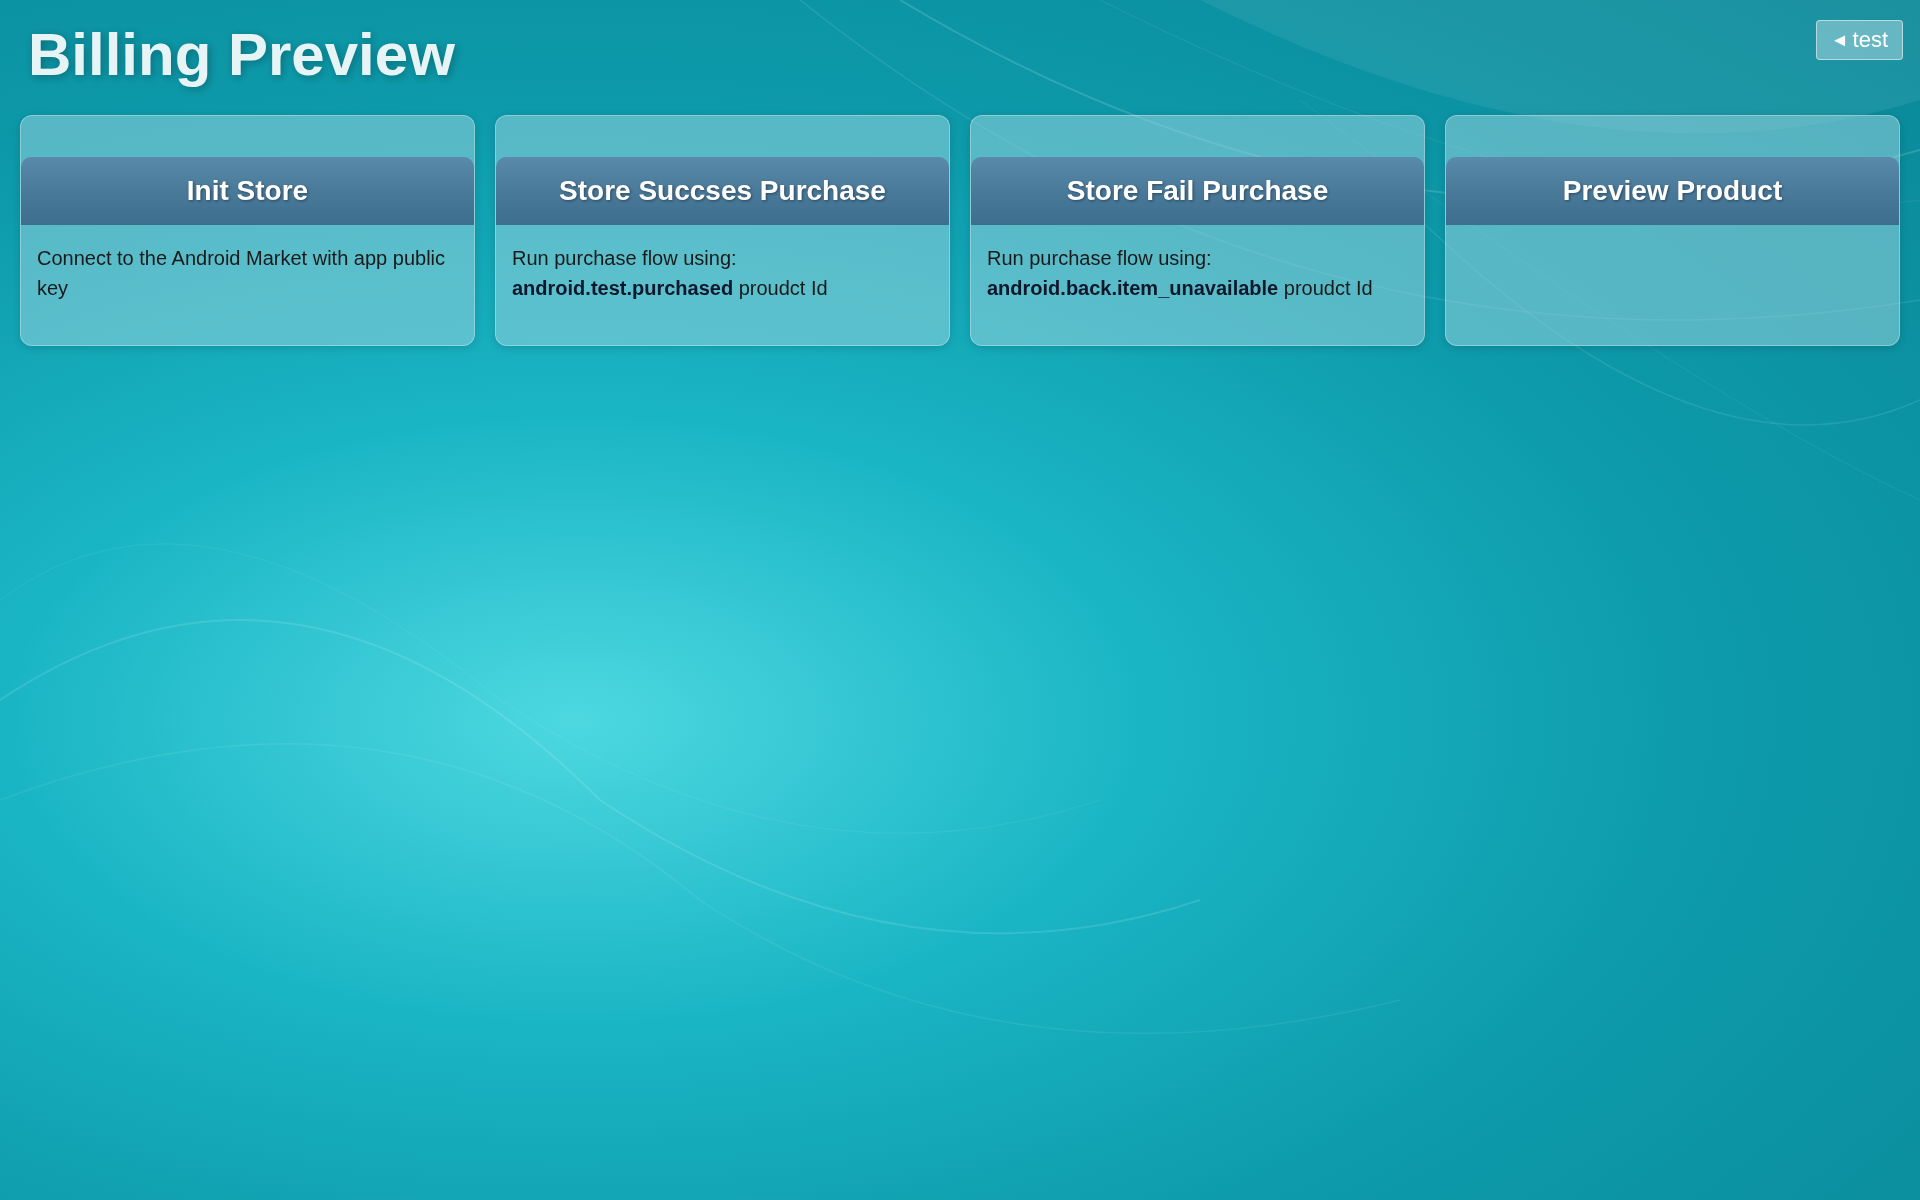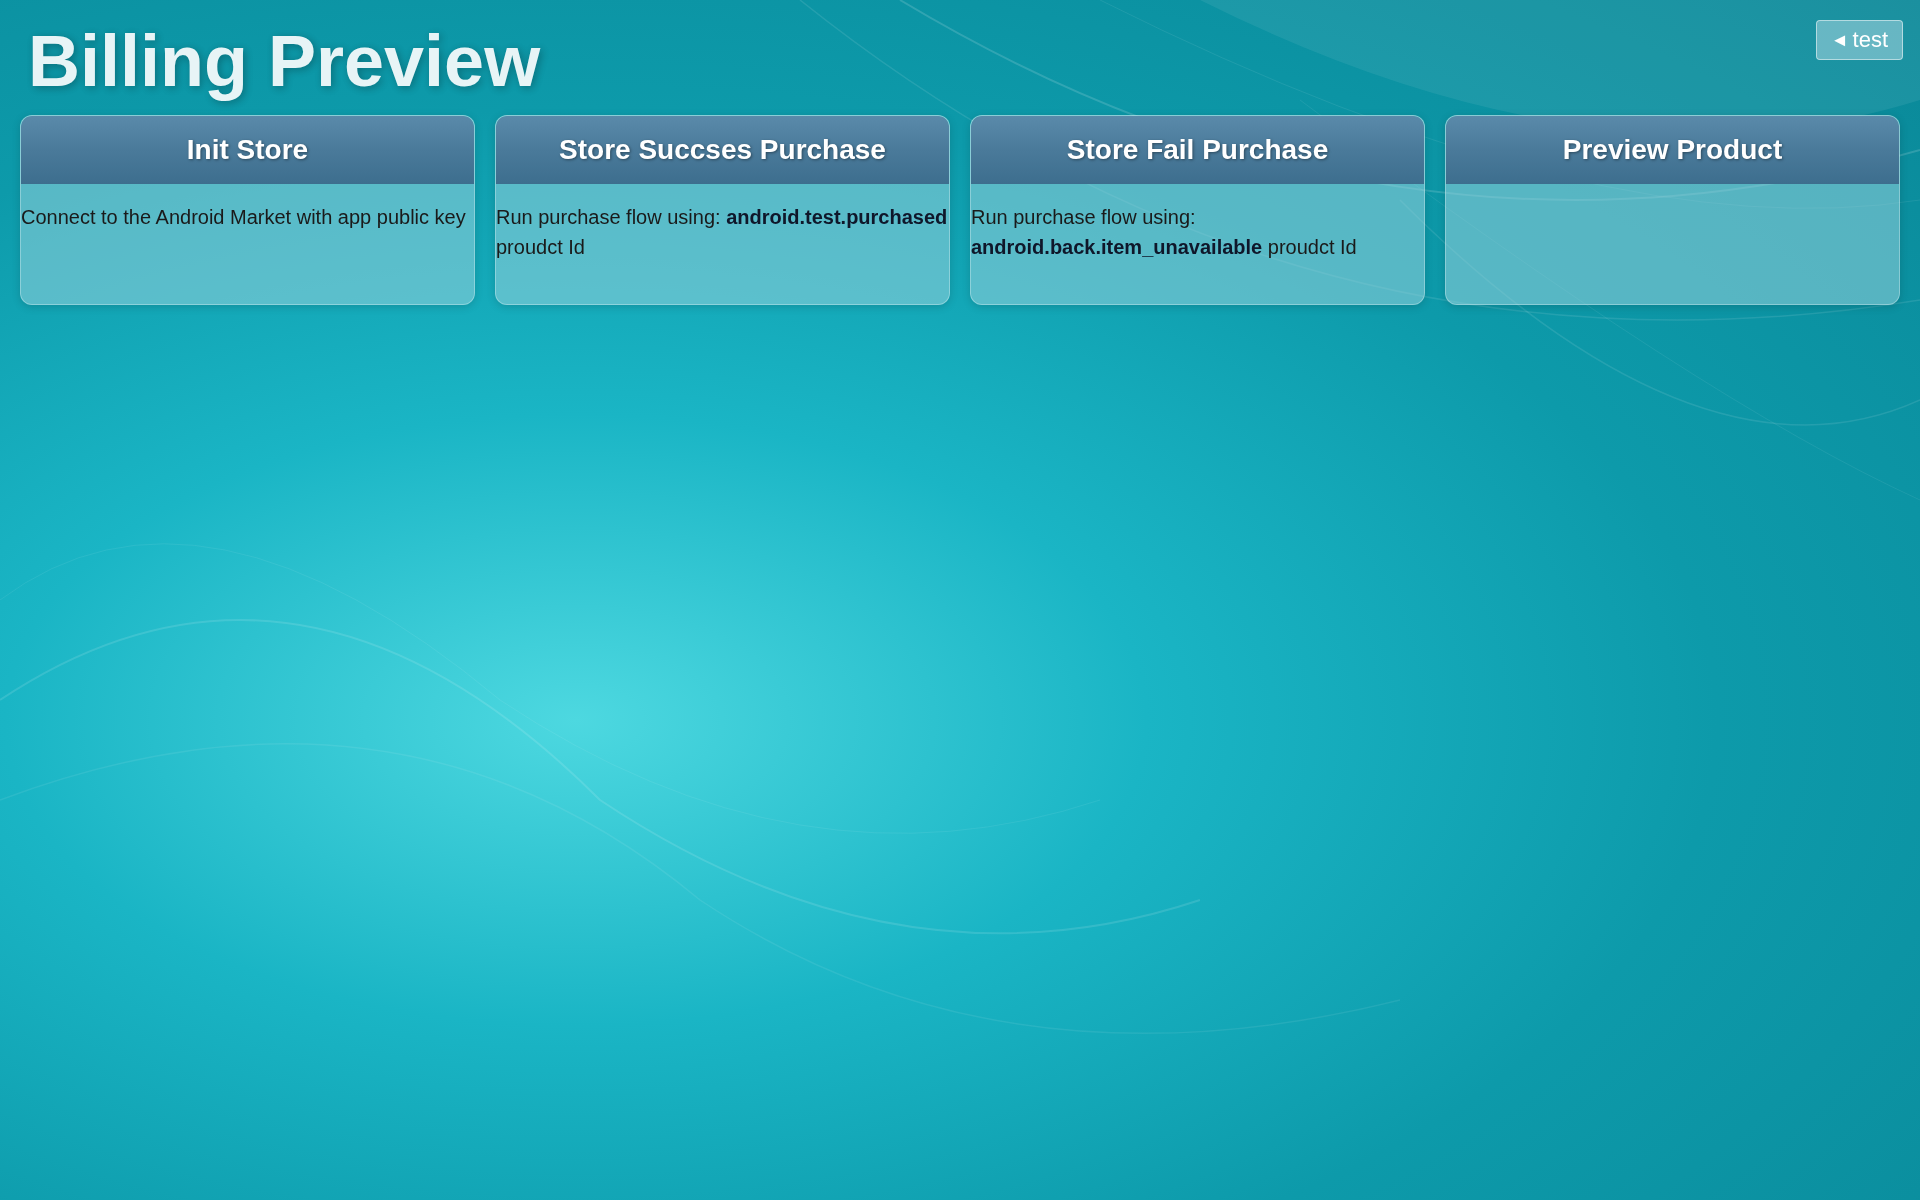--- a/index.html
+++ b/index.html
@@ -26,21 +26,21 @@
       position: absolute;
       inset: 0;
       z-index: 1;
       pointer-events: none;
     }
 
     .page-title {
       position: absolute;
       top: 20px;
       left: 28px;
-      font-size: 72px;
+      font-size: 60px;
       font-weight: bold;
       color: white;
       text-shadow: 2px 2px 8px rgba(0,0,0,0.3);
       z-index: 10;
       opacity: 0.9;
     }
 
     .back-btn {
       position: absolute;
       top: 20px;
@@ -79,31 +79,32 @@
       overflow: hidden;
       border: 1px solid rgba(255,255,255,0.3);
       box-shadow: 0 2px 8px rgba(0,0,0,0.15);
     }
 
     .card-header {
       background: linear-gradient(180deg, #5a8aaa 0%, #4a7a9a 50%, #3d6e8e 100%);
       padding: 18px 12px;
       text-align: center;
       border-radius: 10px 10px 0 0;
+      margin-top: 41px;
     }
 
     .card-header-title {
       color: white;
       font-size: 28px;
       font-weight: bold;
       text-shadow: 1px 1px 3px rgba(0,0,0,0.4);
     }
 
     .card-body {
-      padding: 18px 0;
+      padding: 18px 16px;
       min-height: 120px;
     }
 
     .card-body p {
       font-size: 20px;
       color: #1a1a1a;
       line-height: 1.5;
     }
 
     .card-body strong {

